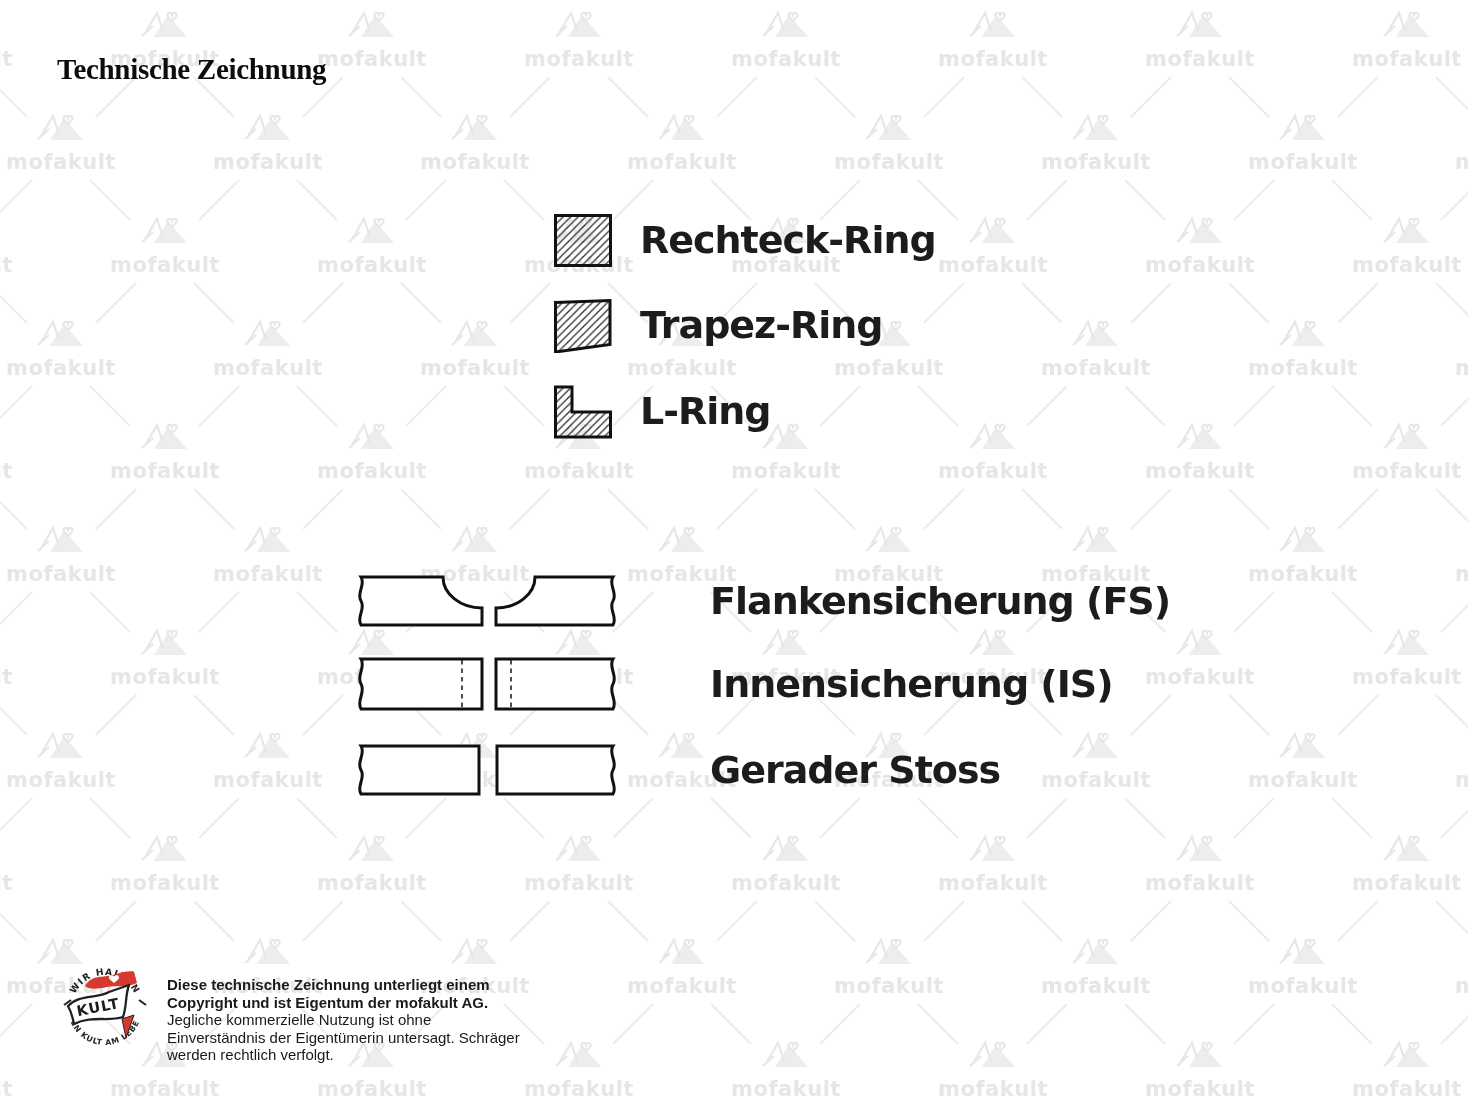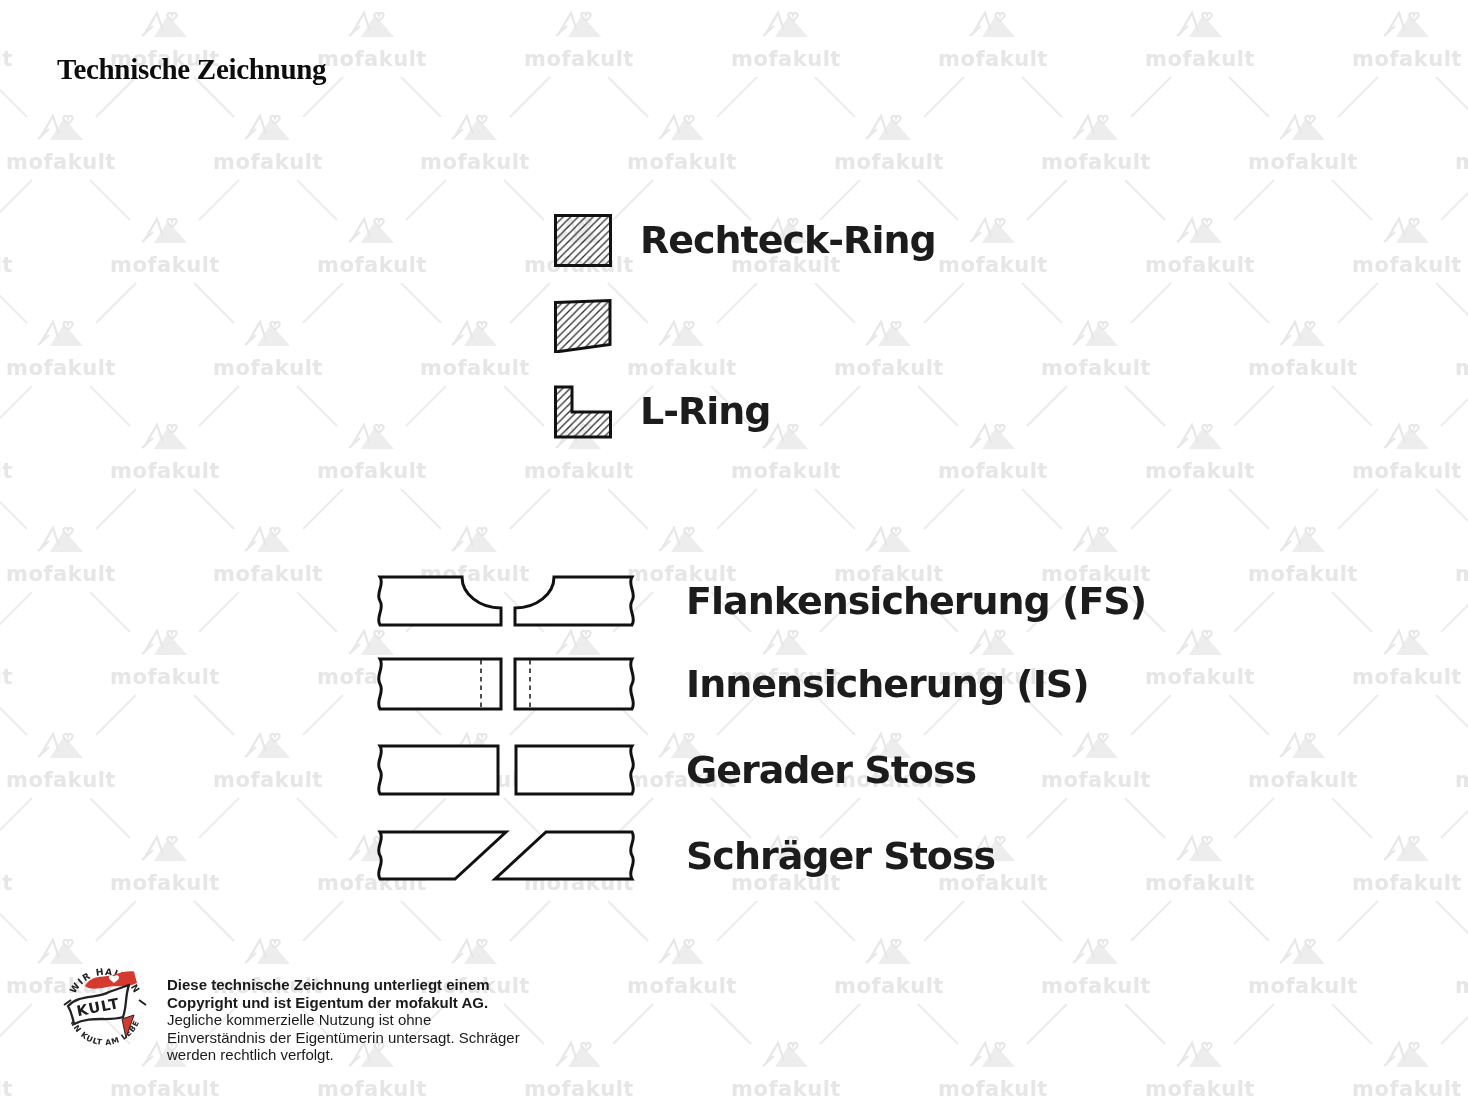--- a/index.html
+++ b/index.html
@@ -9,21 +9,21 @@
   .wm-layer{position:absolute;inset:0;z-index:1;pointer-events:none;}
   .wm-tile{position:absolute;width:150px;height:120px;}
   .wm-word{font-family:"DejaVu Sans",sans-serif;font-size:21px;font-weight:bold;letter-spacing:.5px;}
   
   .content{position:absolute;inset:0;z-index:2;}
   .page-title{position:absolute;left:57px;top:53px;margin:0;
               font-family:Liberation Serif, serif;
               font-size:29px;font-weight:bold;color:#0c0c0c;letter-spacing:-.3px;}
   .legend-row{position:absolute;display:flex;align-items:center;}
   .ring-row{left:553px;}
-  .joint-row{left:377px;}
+  .joint-row{left:358px;gap:43px;}
   .ring-row .row-label{margin-left:27px;}
   .joint-row .row-label{margin-left:51px;}
   .row-label{font-size:38px;font-weight:600;color:#1c1c1c;letter-spacing:-1px;white-space:nowrap;}
   .sym{display:block;}
   
   .badge{position:absolute;left:59px;top:962px;}
   .copyright{position:absolute;left:167px;top:976px;width:362px;margin:0;
              font-family:"Liberation Sans","DejaVu Sans",sans-serif;
              font-size:15px;line-height:17.6px;color:#1a1a1a;}
   .copyright strong{font-weight:bold;}
@@ -849,20 +849,21 @@
 
     <div class="legend-row ring-row" style="top:297px">
       <svg class="sym" width="60" height="56" viewBox="0 0 60 56">
         <defs>
           <pattern id="h2" width="7.5" height="7.5" patternUnits="userSpaceOnUse">
             <path d="M0,7.5 l7.5,-7.5 M-1.9,1.9 l3.8,-3.8 M5.6,9.4 l3.8,-3.8" stroke="#2b2b2b" stroke-width="1.3" fill="none"></path>
           </pattern>
         </defs>
         <path d="M2.5,5.5 L57,3.5 L57,47.5 L2.5,55 Z" fill="url(#h2)" stroke="#111" stroke-width="3" stroke-linejoin="miter"></path>
       </svg>
+      <div class="row-label">Trapez-Ring</div>
     </div>
 
     <div class="legend-row ring-row" style="top:383px">
       <svg class="sym" width="60" height="56" viewBox="0 0 60 56">
         <defs>
           <pattern id="h3" width="7.5" height="7.5" patternUnits="userSpaceOnUse">
             <path d="M0,7.5 l7.5,-7.5 M-1.9,1.9 l3.8,-3.8 M5.6,9.4 l3.8,-3.8" stroke="#2b2b2b" stroke-width="1.3" fill="none"></path>
           </pattern>
         </defs>
         <path d="M2.5,4 L19,4 L19,29 L57.5,29 L57.5,54 L2.5,54 Z" fill="url(#h3)" stroke="#111" stroke-width="3" stroke-linejoin="miter"></path>
@@ -889,27 +890,20 @@
     <div class="legend-row joint-row" style="top:656px">
       <svg class="sym" width="258" height="56" viewBox="0 0 258 56">
         <path d="M3,3 L124,3 L124,53 L3,53 c-5,-8.3 5,-16.7 0,-25 c-5,-8.3 5,-16.7 0,-25 Z" fill="#fff" stroke="#111" stroke-width="3" stroke-linejoin="miter"></path>
         <path d="M255,3 L138,3 L138,53 L255,53 c5,-8.3 -5,-16.7 0,-25 c5,-8.3 -5,-16.7 0,-25 Z" fill="#fff" stroke="#111" stroke-width="3" stroke-linejoin="miter"></path>
         <line x1="104" y1="4" x2="104" y2="52" stroke="#222" stroke-width="1.6" stroke-dasharray="4.5 4"></line>
         <line x1="153" y1="4" x2="153" y2="52" stroke="#222" stroke-width="1.6" stroke-dasharray="4.5 4"></line>
       </svg>
       <div class="row-label">Innensicherung (IS)</div>
     </div>
 
-    <div class="legend-row joint-row" style="top:829px">
-      <svg class="sym" width="258" height="53" viewBox="0 0 258 53">
-        <path d="M3,3 L129,3 L78,50 L3,50 c-5,-7.8 5,-15.7 0,-23.5 c-5,-7.8 5,-15.7 0,-23.5 Z" fill="#fff" stroke="#111" stroke-width="3" stroke-linejoin="miter"></path>
-        <path d="M169,3 L255,3 c5,7.8 -5,15.7 0,23.5 c5,7.8 -5,15.7 0,23.5 L118,50 Z" fill="#fff" stroke="#111" stroke-width="3" stroke-linejoin="miter"></path>
-      </svg>
-      <div class="row-label">Schräger Stoss</div>
-    </div>
 
     <svg class="badge" width="92" height="92" viewBox="0 0 92 92">
       <defs>
         <path id="arcT" d="M14.1,37.5 A33,33 0 0 1 77.9,37.5"></path>
         <path id="arcB" d="M10.8,57.4 A37,37 0 0 0 81.2,57.4"></path>
       </defs>
       <text class="arc-top">
         <textPath href="#arcT" startOffset="50%" text-anchor="middle">WIR HALTEN</textPath>
       </text>
       <text class="arc-bottom">

